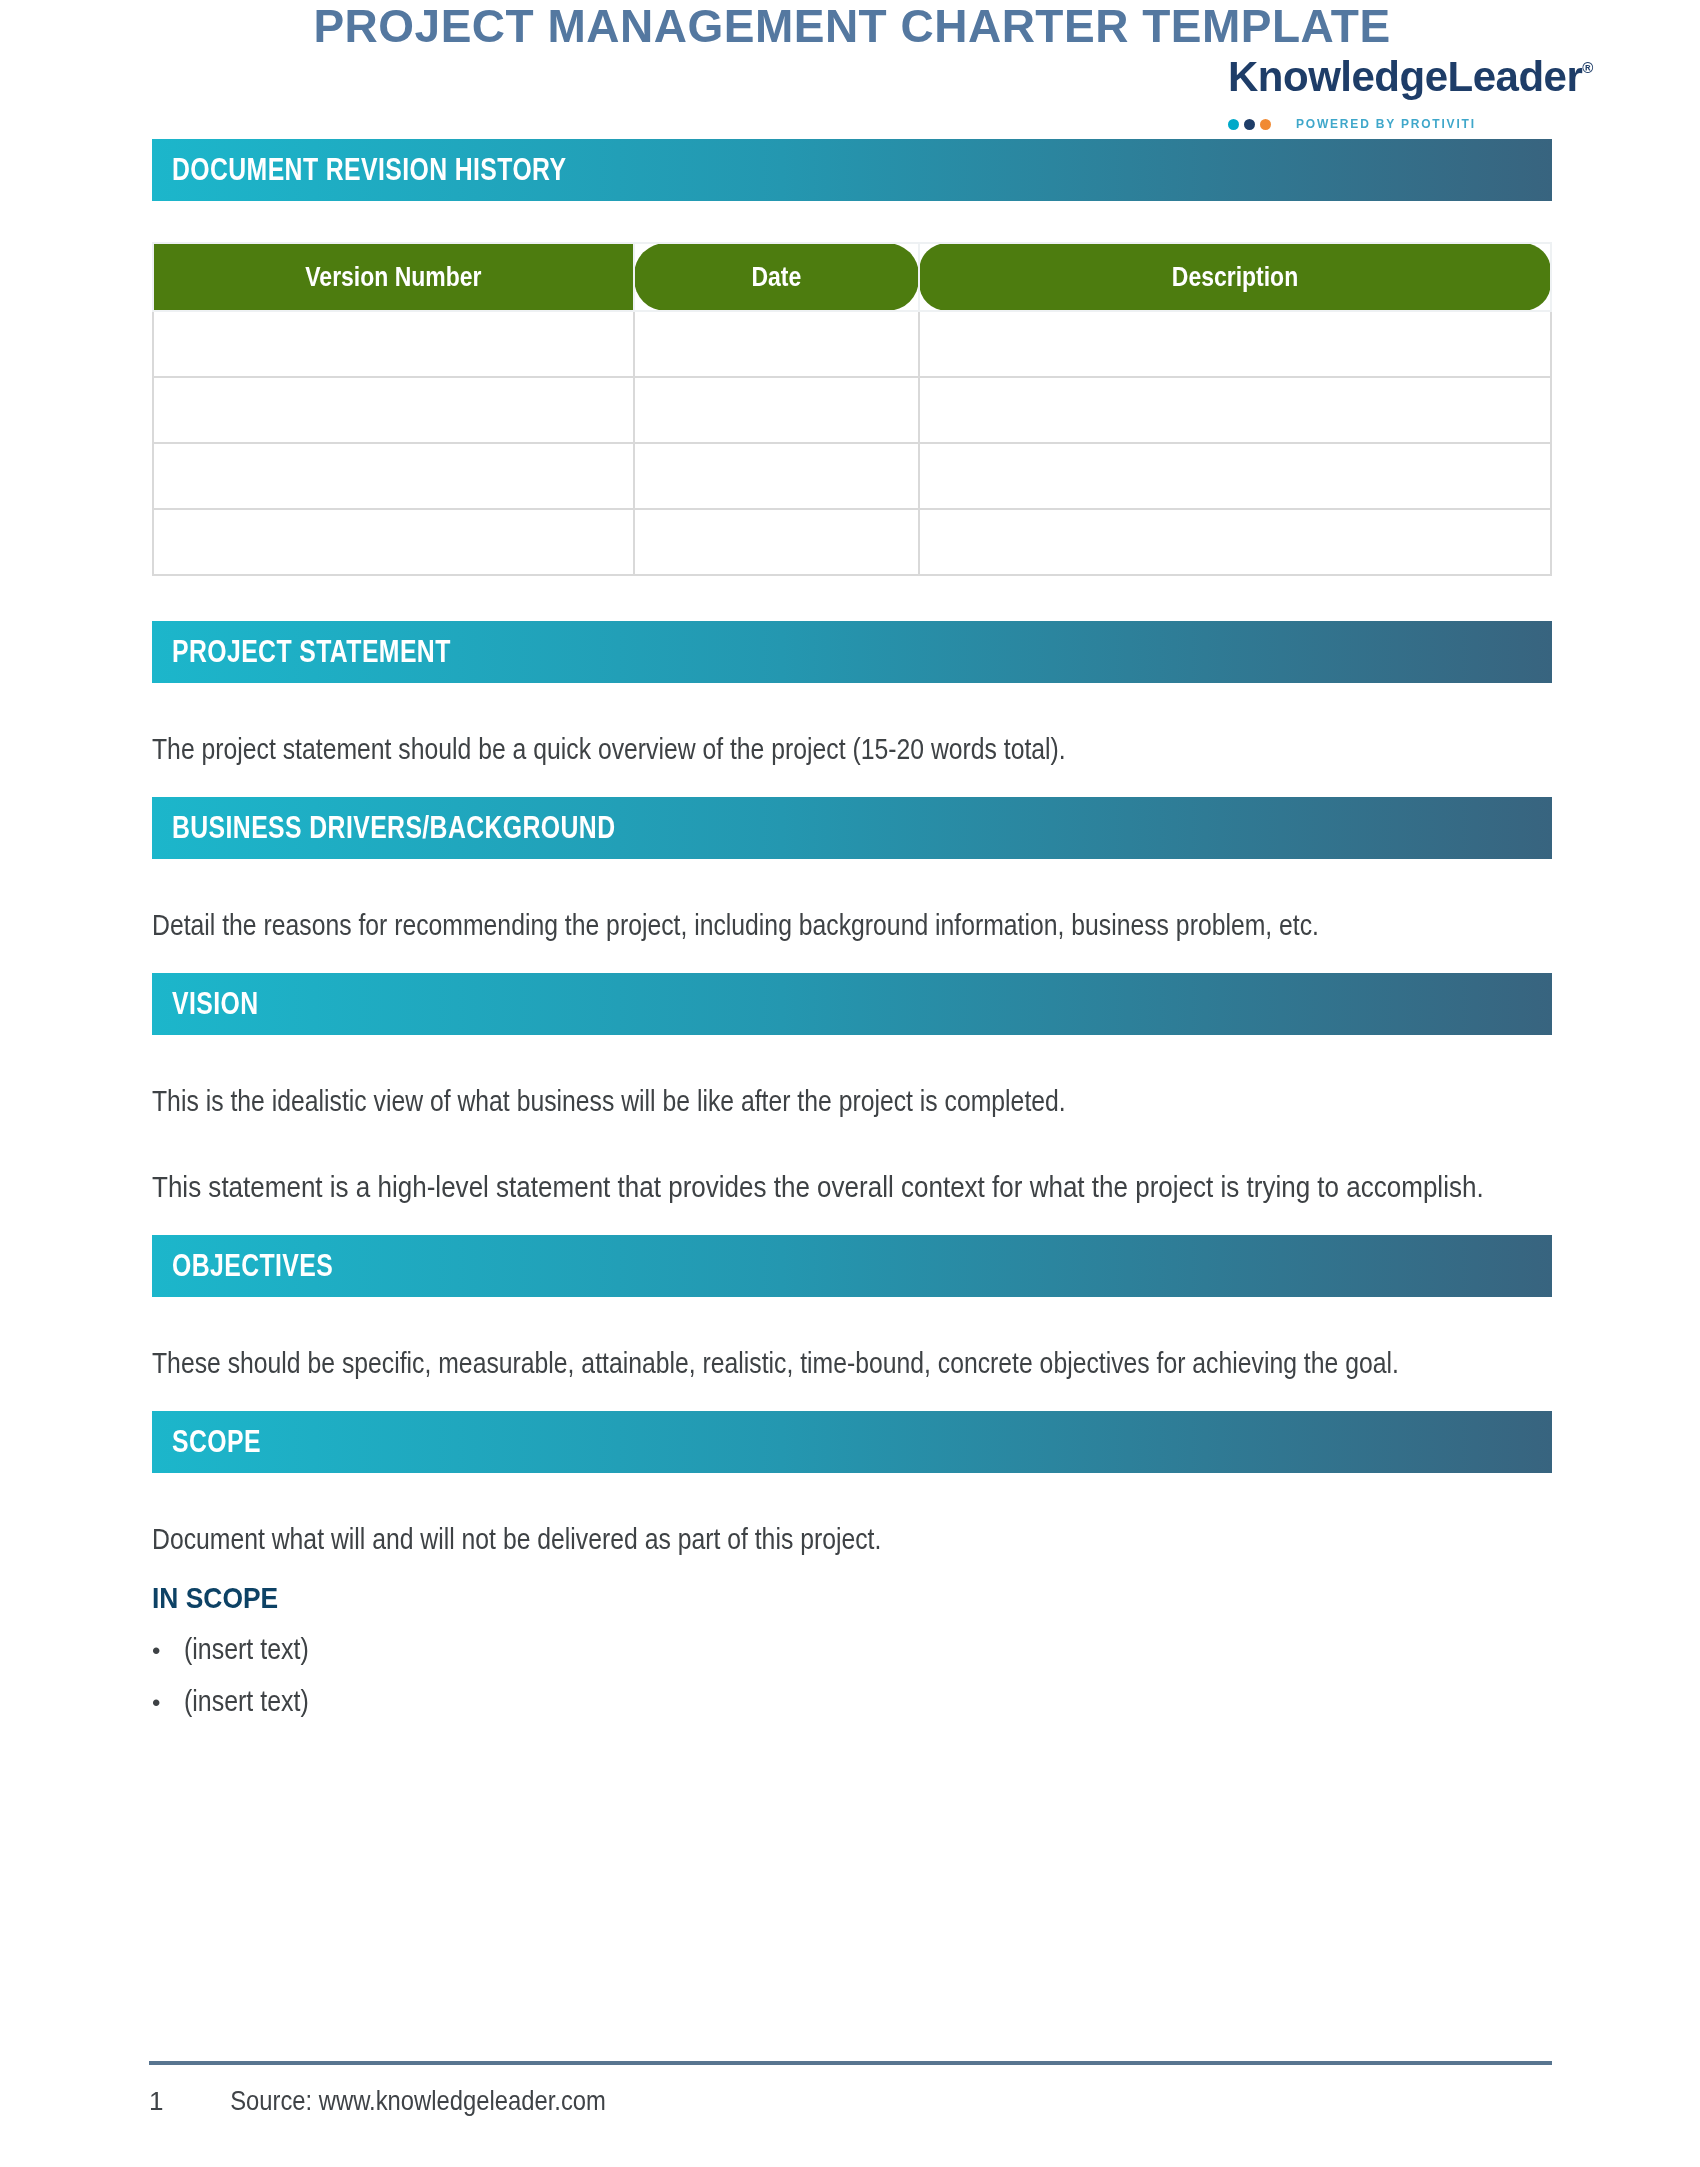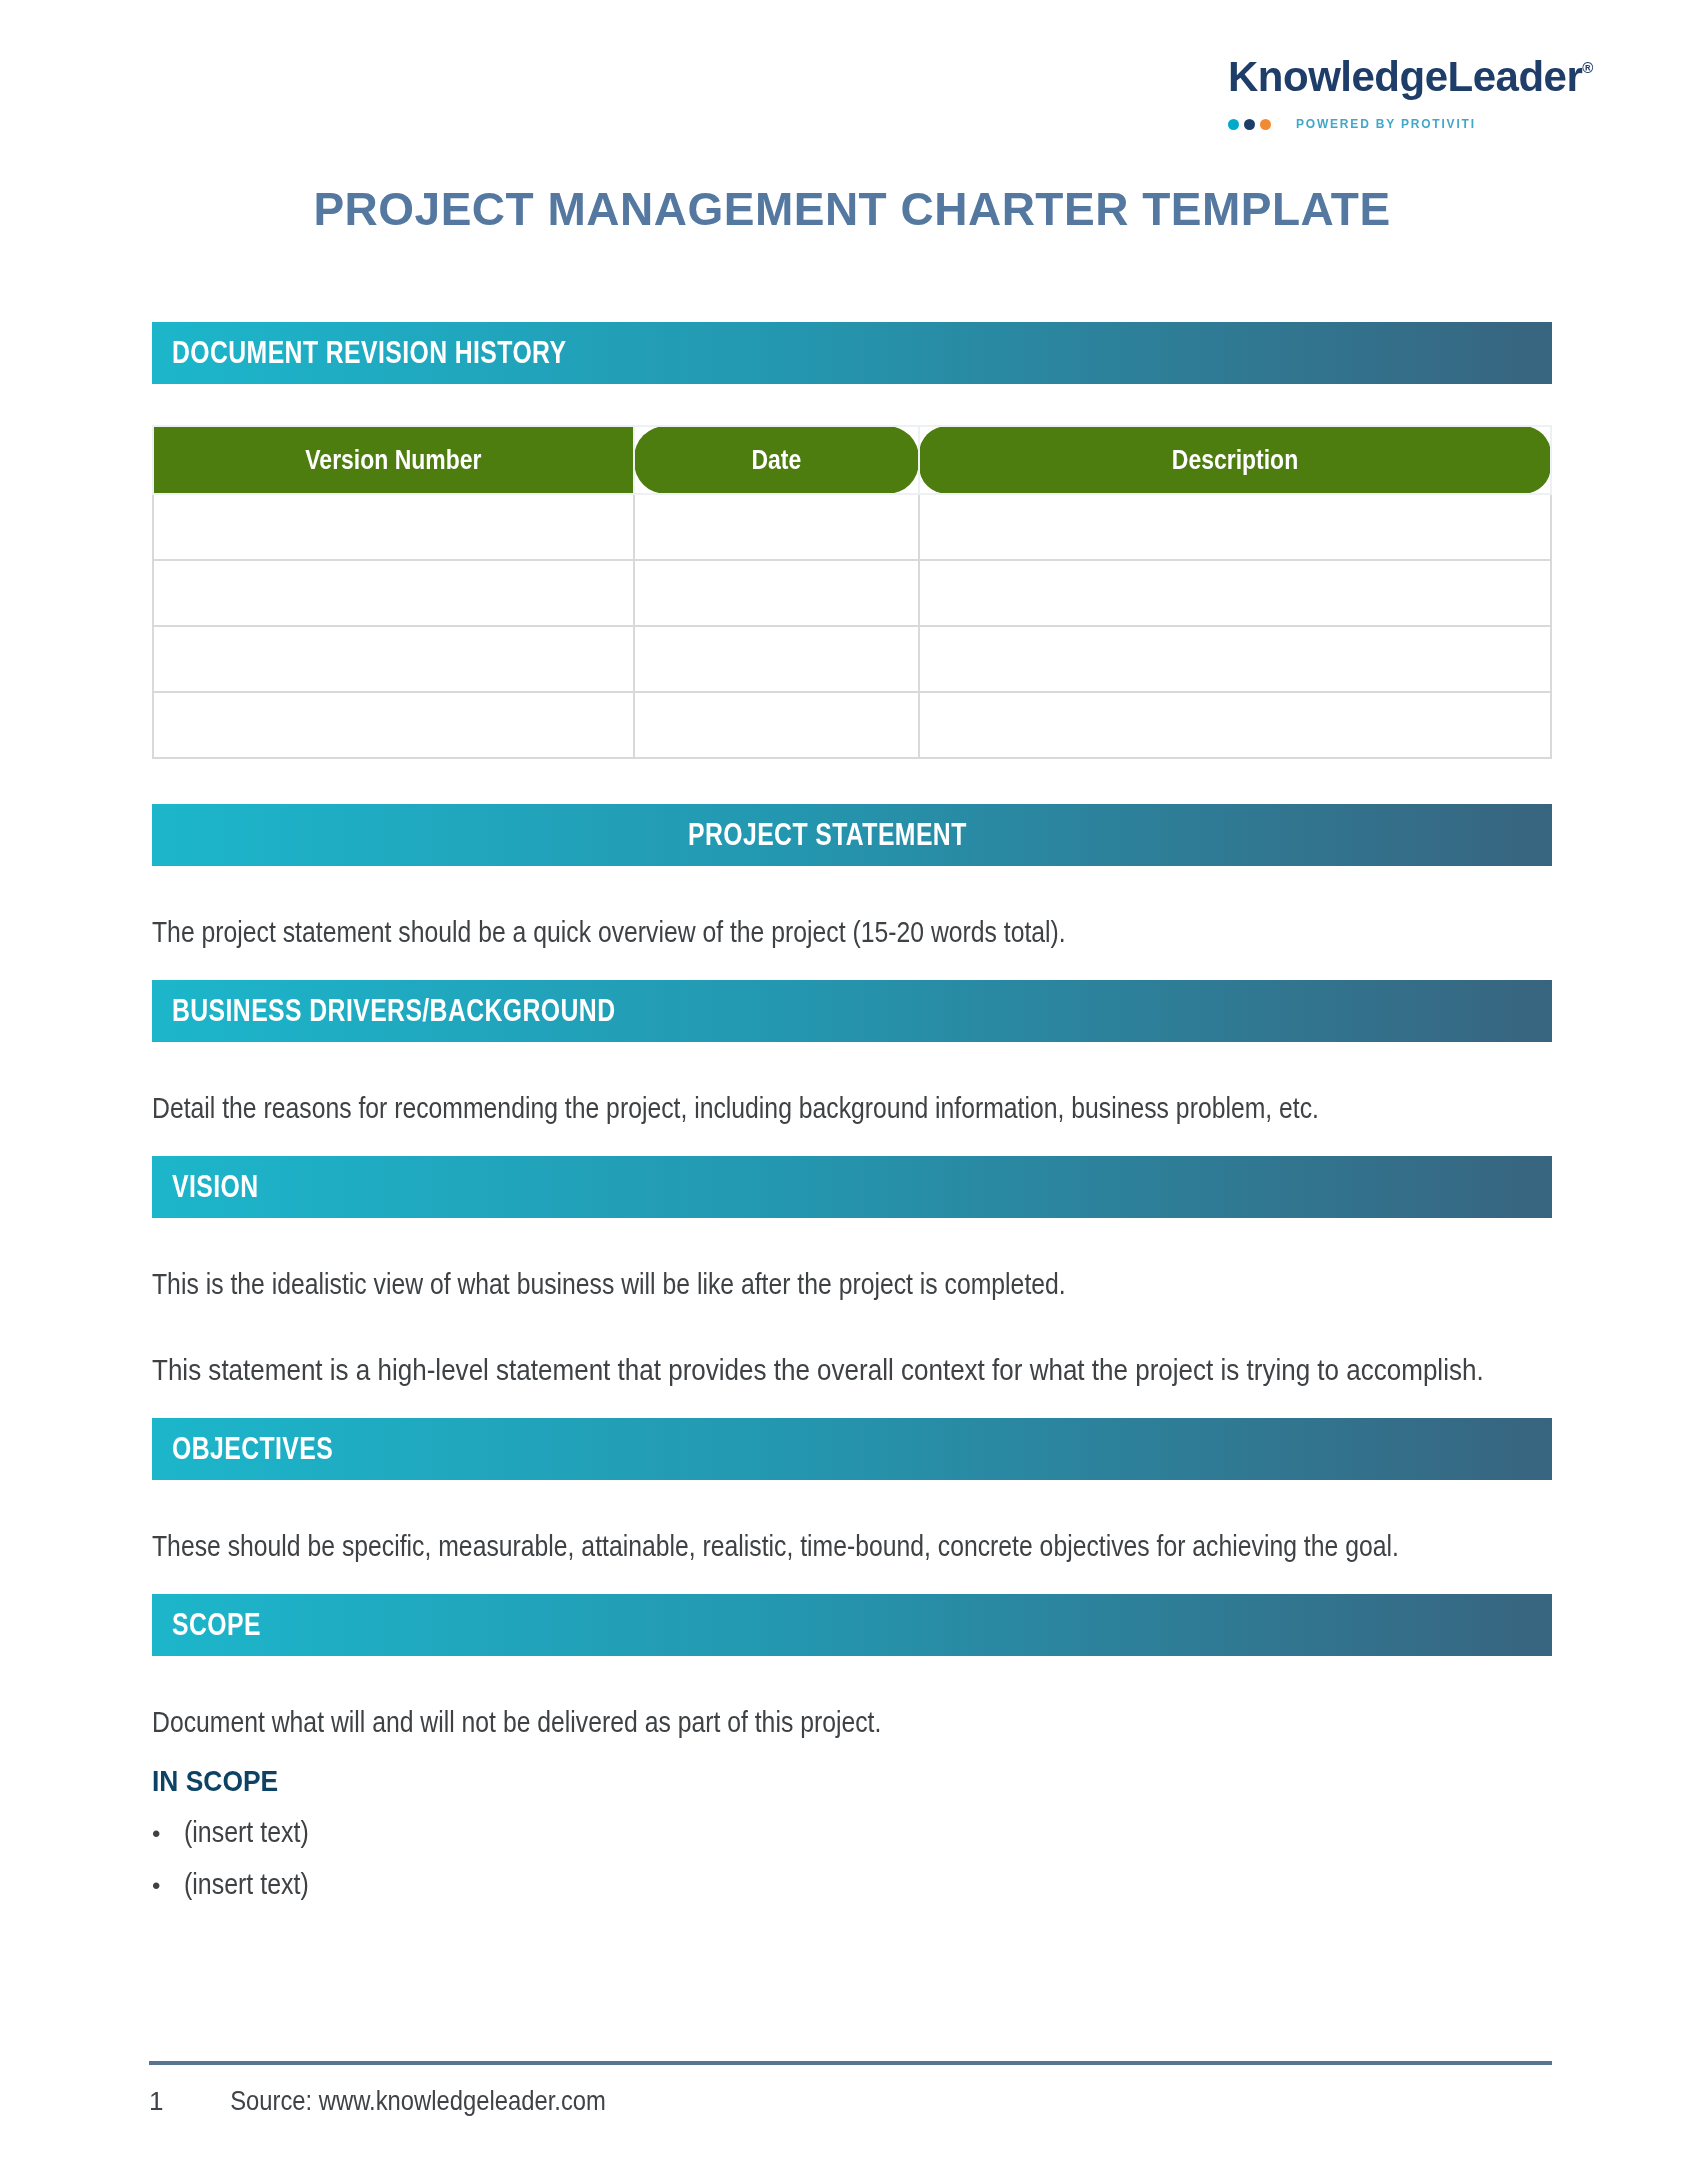--- a/index.html
+++ b/index.html
@@ -27,36 +27,35 @@
   .dot-orange { background: #f18a33; }
   .logo-tagline {
     margin-left: 20px; font-size: 12px; font-weight: 700;
     letter-spacing: 1.8px; color: #3fa7ca; white-space: nowrap;
   }
 
   
   .content { position: absolute; left: 152px; top: 0; width: 1400px; }
 
   .doc-title {
-    padding-top: 183px;
     font-size: 46px; font-weight: 700; line-height: 52px;
     letter-spacing: 0.5px; color: #5478a0; text-align: center;
     white-space: nowrap;
   }
 
   
   .bar {
     margin-top: 28px;
     height: 62px;
     background: linear-gradient(to right, #1cb6cb 0%, #2497b0 45%, #38647f 100%);
     display: flex; align-items: center;
     padding-left: 20px;
   }
   .bar-first { margin-top: 87px; }
-  .bar-after-table { margin-top: 45px; justify-content: center; }
+  .bar-after-table { margin-top: 45px; }
   .bar-text {
     display: inline-block;
     color: #ffffff; font-size: 31px; font-weight: 700;
     transform: scaleX(0.8); transform-origin: left center;
     white-space: nowrap; letter-spacing: 0.5px;
   }
 
   
   .rev-table { margin-top: 41px; width: 100%; border-collapse: collapse; table-layout: fixed; }
   .rev-table th {

